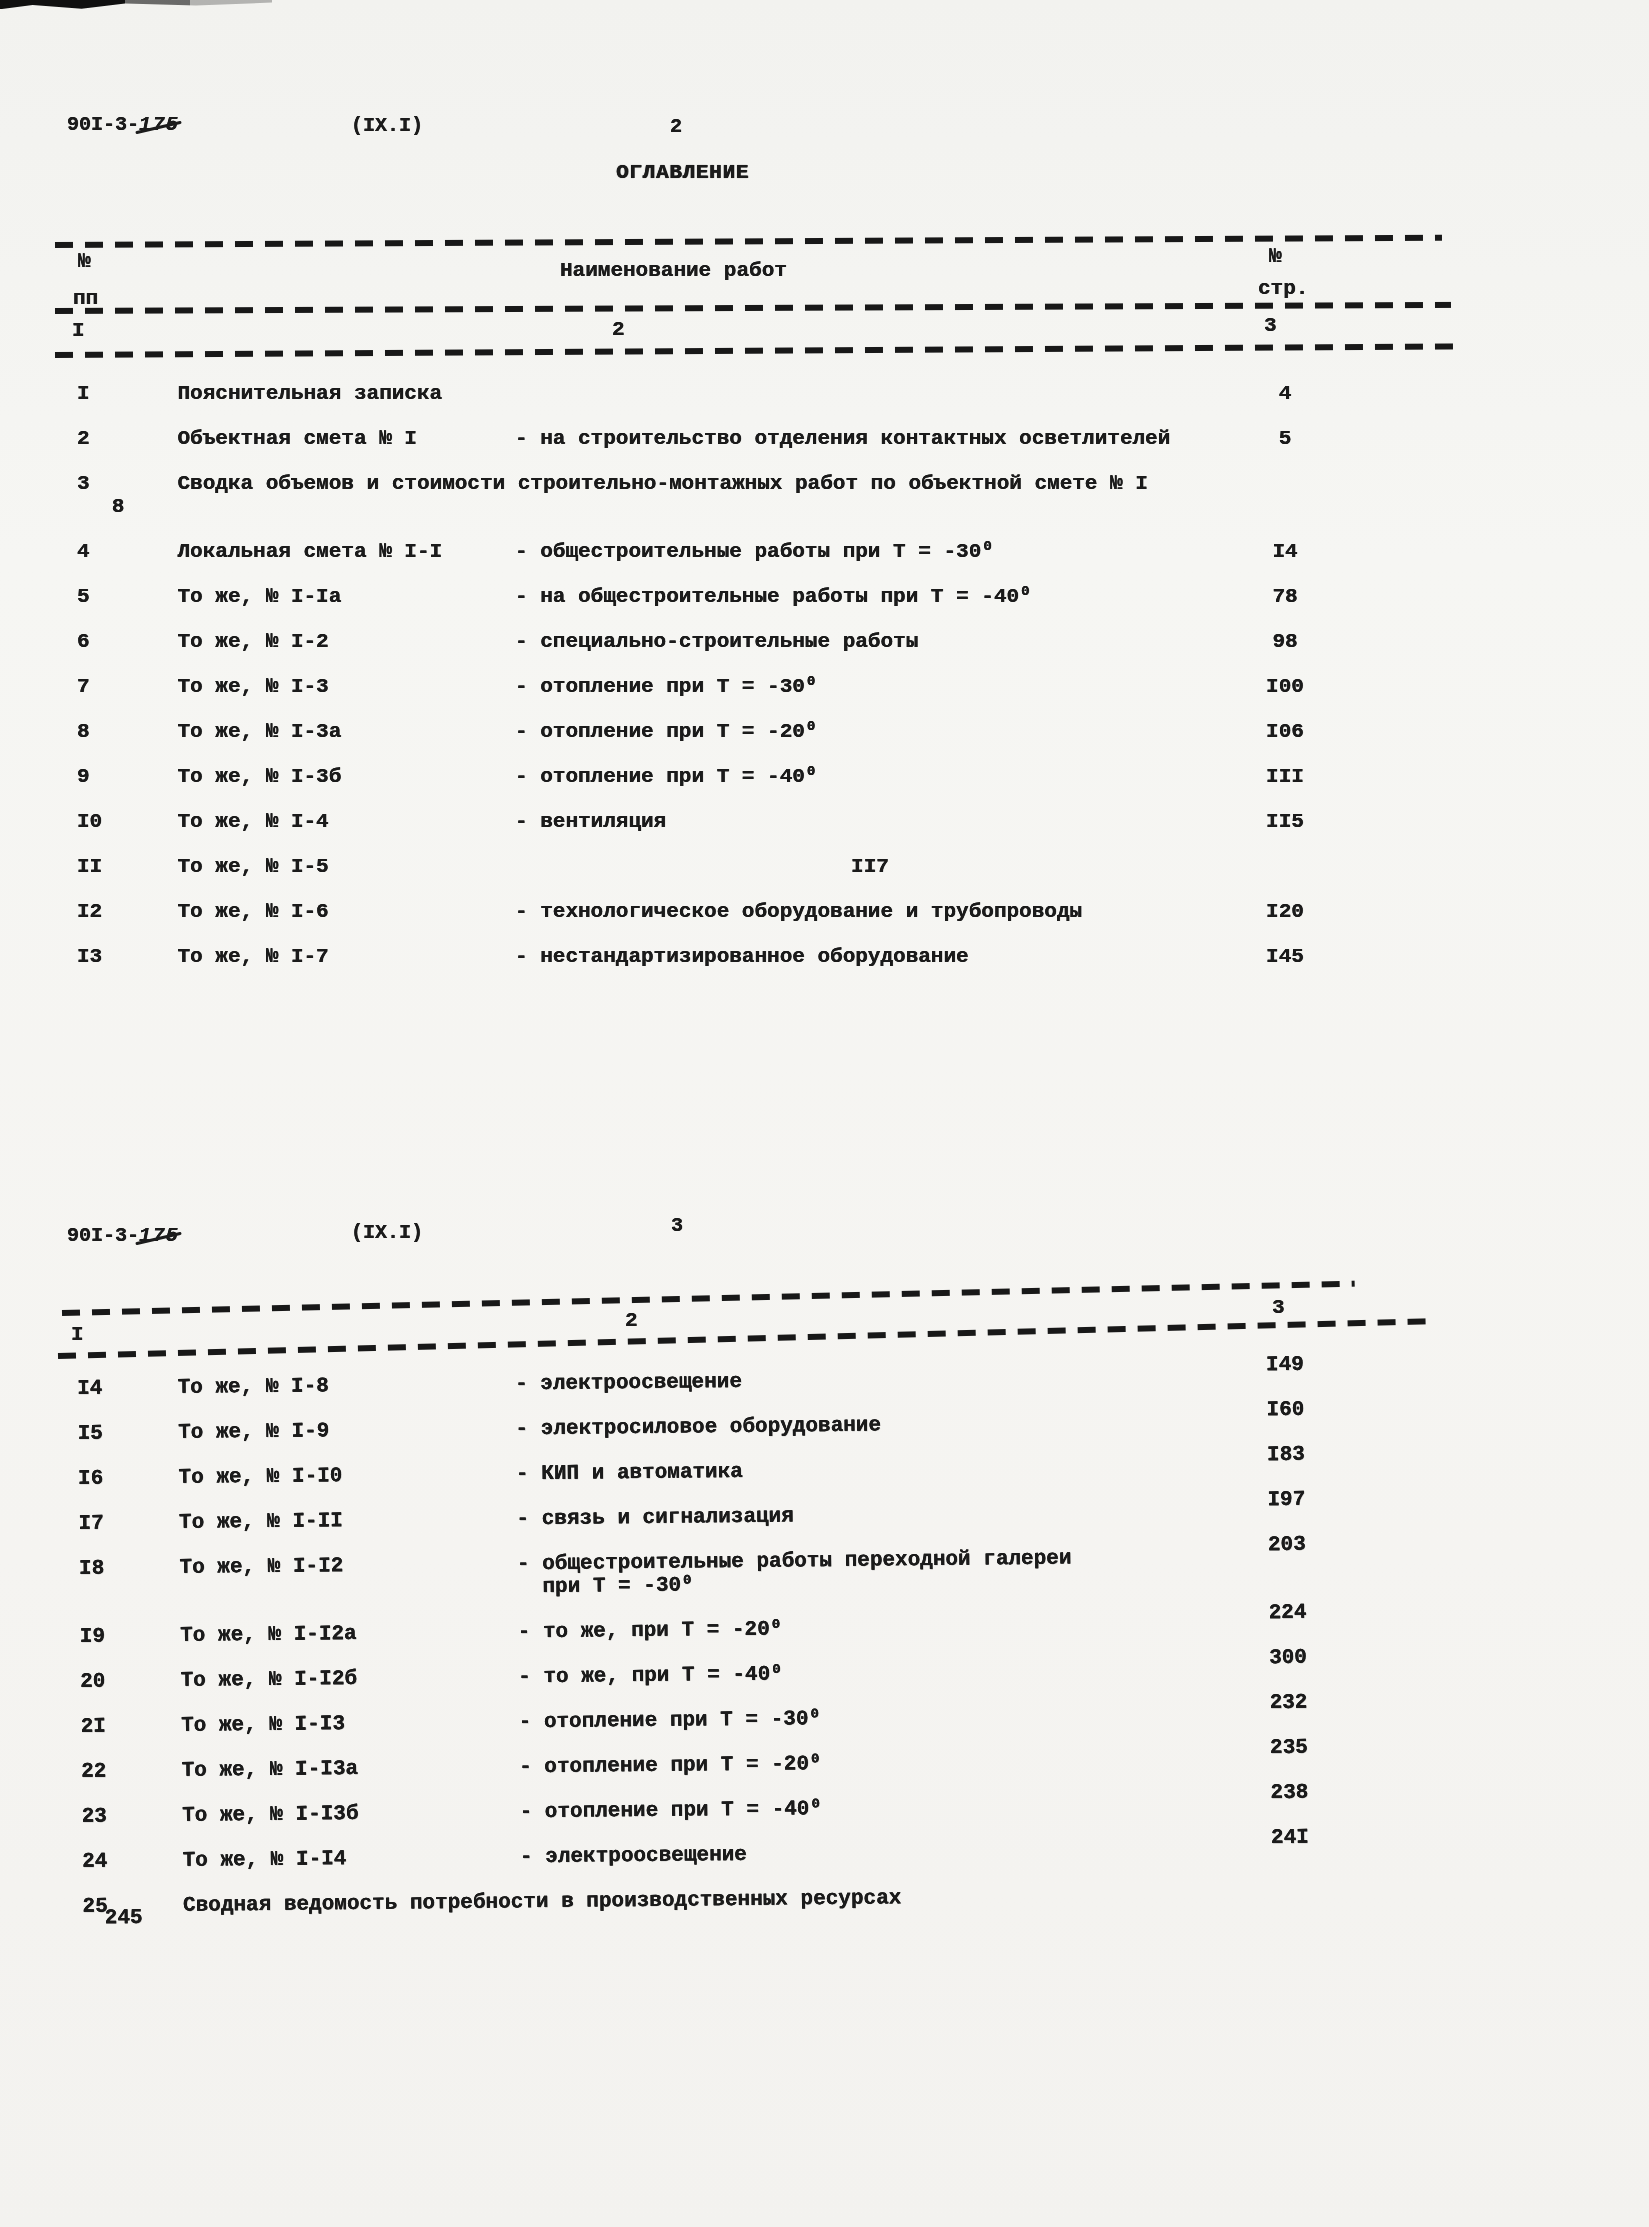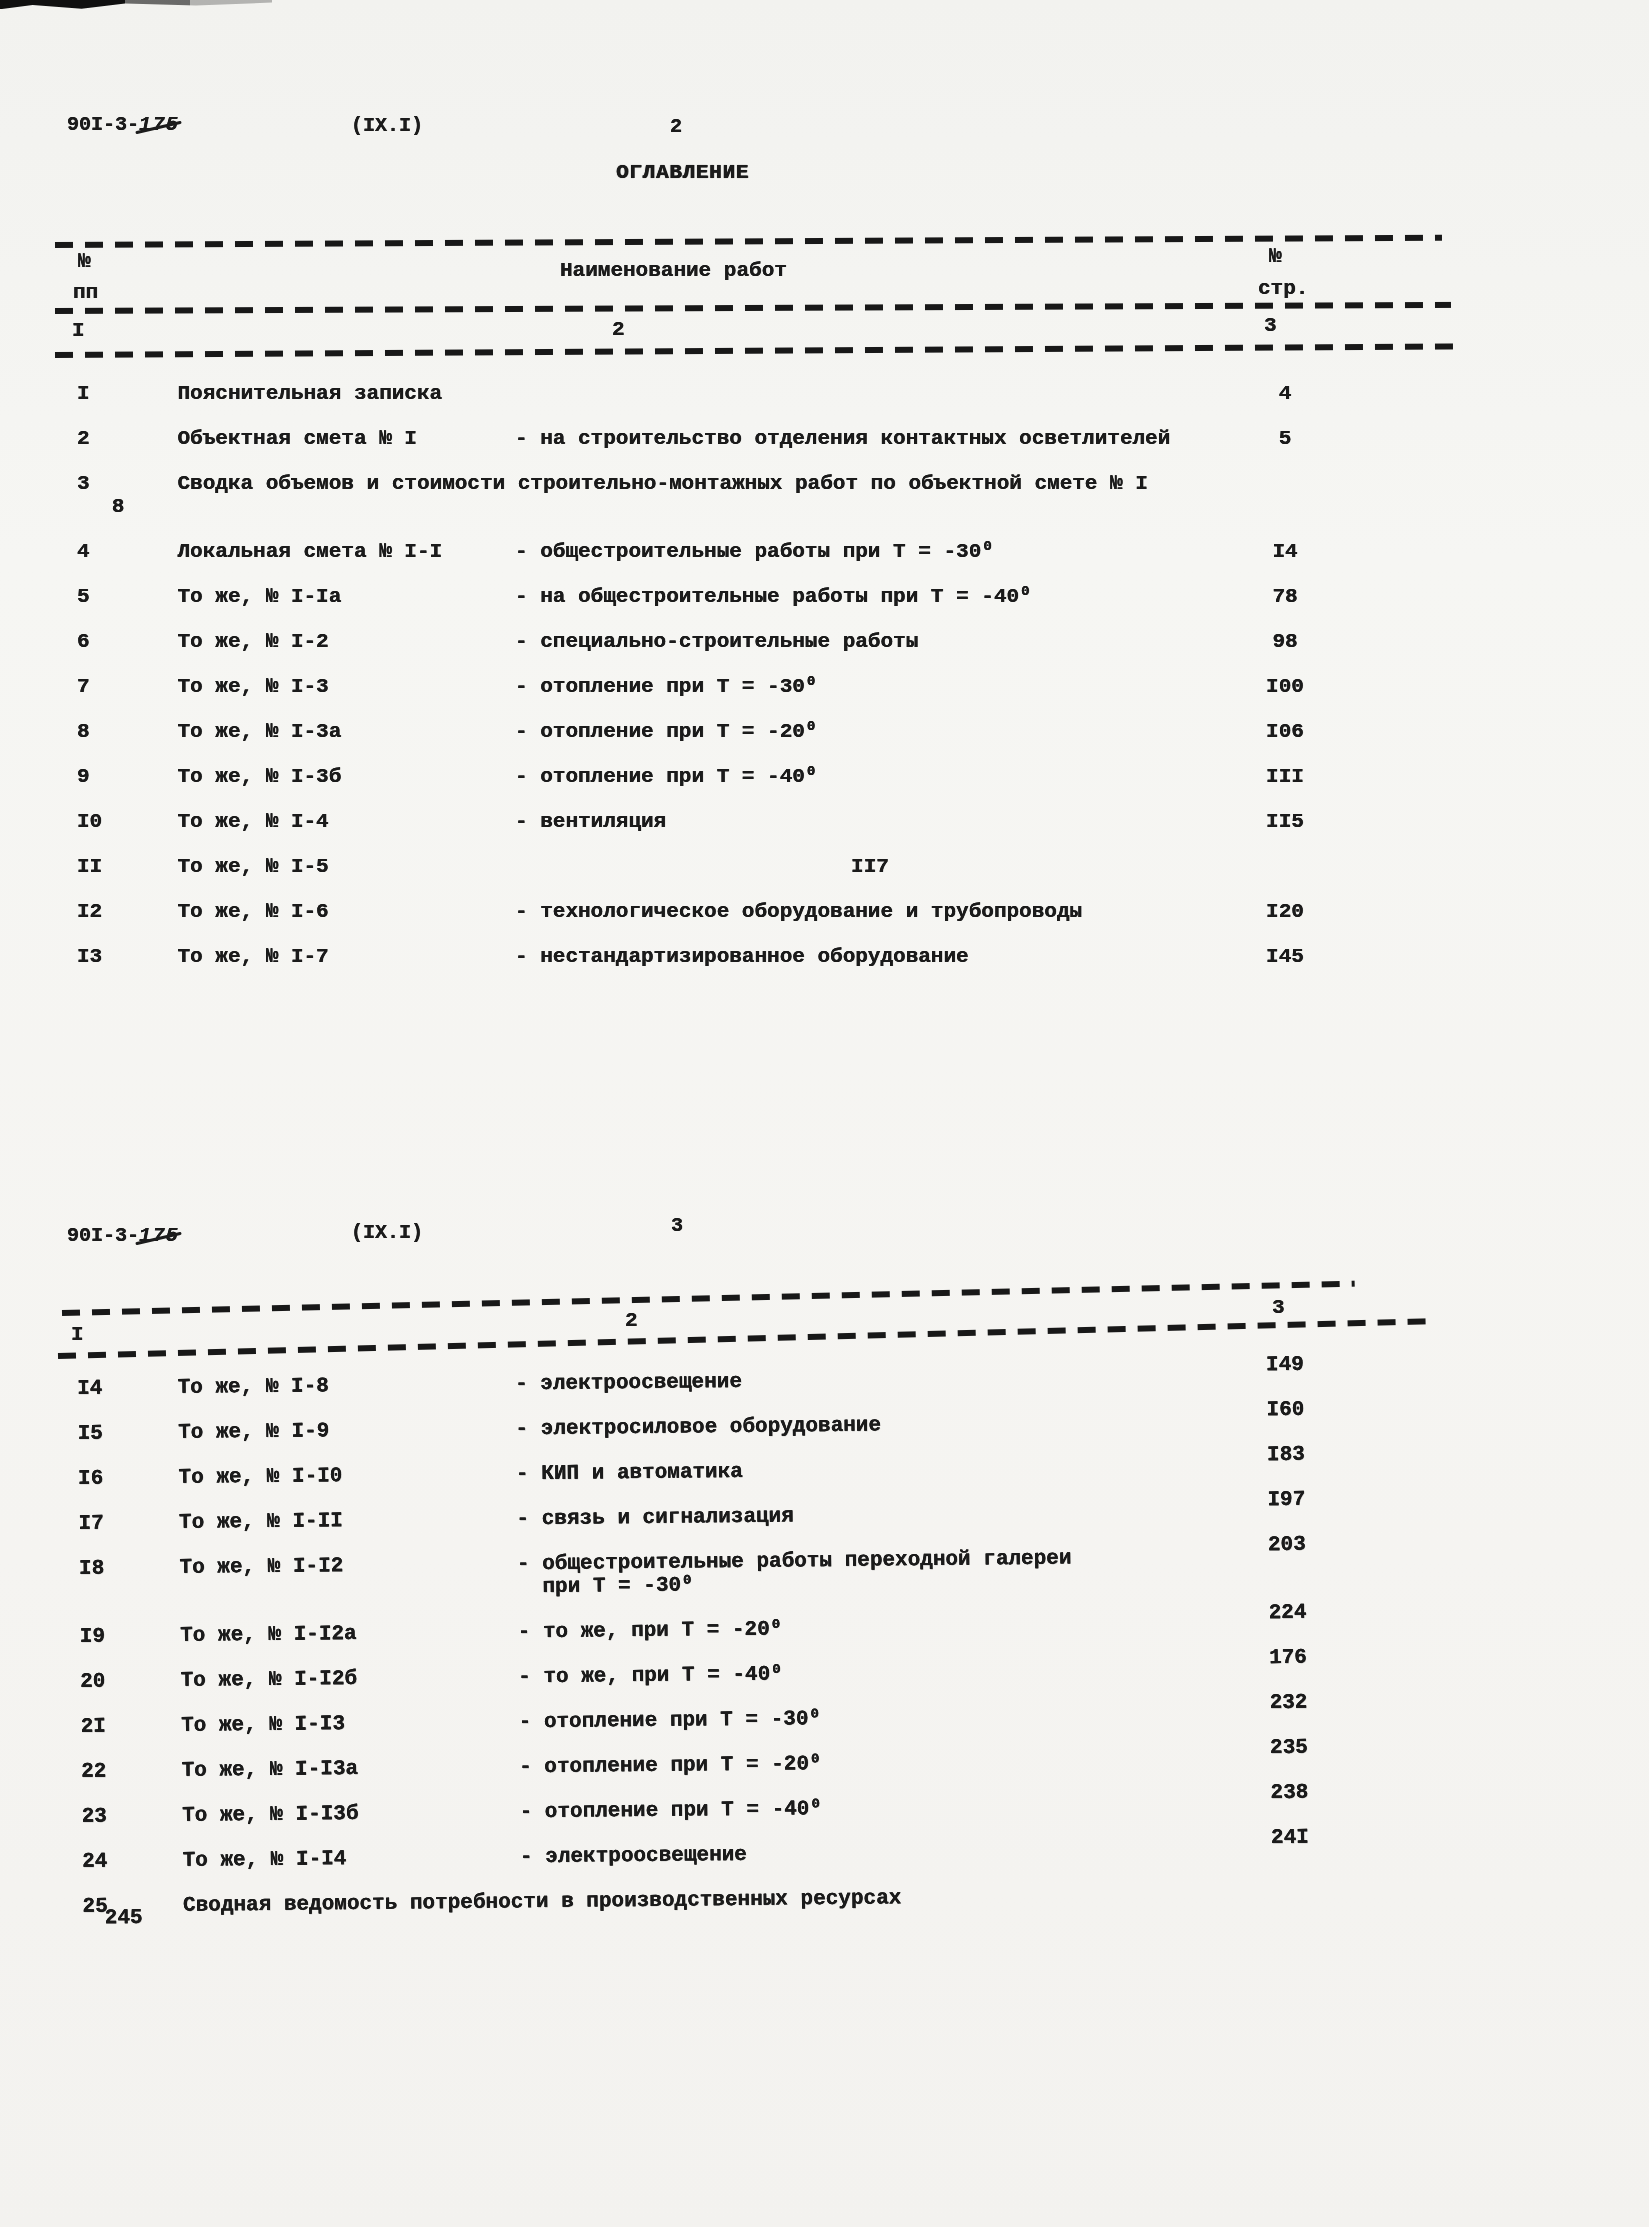--- a/index.html
+++ b/index.html
@@ -54,21 +54,21 @@
 
 <div>
   <div class="abs fh ink" style="left:67px;top:112px;"><span>90I-3-</span><span class="hand">175</span></div>
   <div class="abs fh ink" style="left:351px;top:113px;">(IX.I)</div>
   <div class="abs fh ink" style="left:670px;top:114px;">2</div>
   <div class="abs fs ink title" style="left:616px;top:161px;text-align:right;">ОГЛАВЛЕНИЕ</div>
 
   <div class="dashes" style="left:55px;top:242px;width:1387px;transform:rotate(-0.3deg);"></div>
 
   <div class="abs fs ink" style="left:78px;top:250px;">№</div>
-  <div class="abs fs ink" style="left:73px;top:281px;">пп</div>
+  <div class="abs fs ink" style="left:73px;top:287px;">пп</div>
   <div class="abs fs ink" style="left:560px;top:259px;">Наименование работ</div>
   <div class="abs fs ink" style="left:1269px;top:245px;">№</div>
   <div class="abs fs ink" style="left:1258px;top:277px;">стр.</div>
 
   <div class="dashes" style="left:55px;top:308px;width:1396px;transform:rotate(-0.25deg);"></div>
 
   <div class="abs fs ink" style="left:72px;top:319px;">I</div>
   <div class="abs fs ink" style="left:612px;top:318px;">2</div>
   <div class="abs fs ink" style="left:1264px;top:314px;">3</div>
 
@@ -202,21 +202,21 @@
       <div class="t-row">
     <div class="c-num">I9</div>
     <div class="c-name">То же, № I-I2а</div>
     <div class="c-desc">- то же, при Т = -20⁰</div>
     <div class="c-page">224</div>
   </div>
       <div class="t-row">
     <div class="c-num">20</div>
     <div class="c-name">То же, № I-I2б</div>
     <div class="c-desc">- то же, при Т = -40⁰</div>
-    <div class="c-page">176</div>
+    <div class="c-page">300</div>
   </div>
       <div class="t-row">
     <div class="c-num">2I</div>
     <div class="c-name">То же, № I-I3</div>
     <div class="c-desc">- отопление при Т = -30⁰</div>
     <div class="c-page">232</div>
   </div>
       <div class="t-row">
     <div class="c-num">22</div>
     <div class="c-name">То же, № I-I3а</div>

